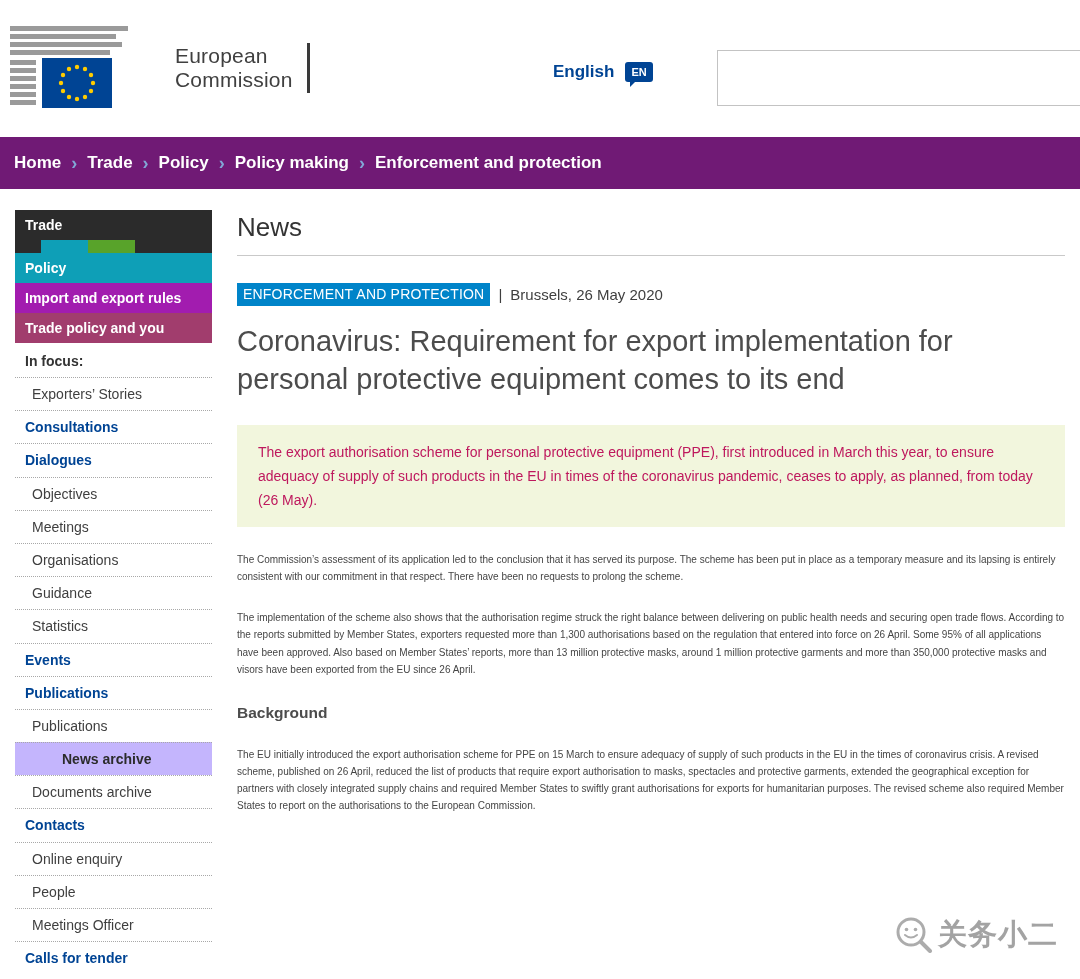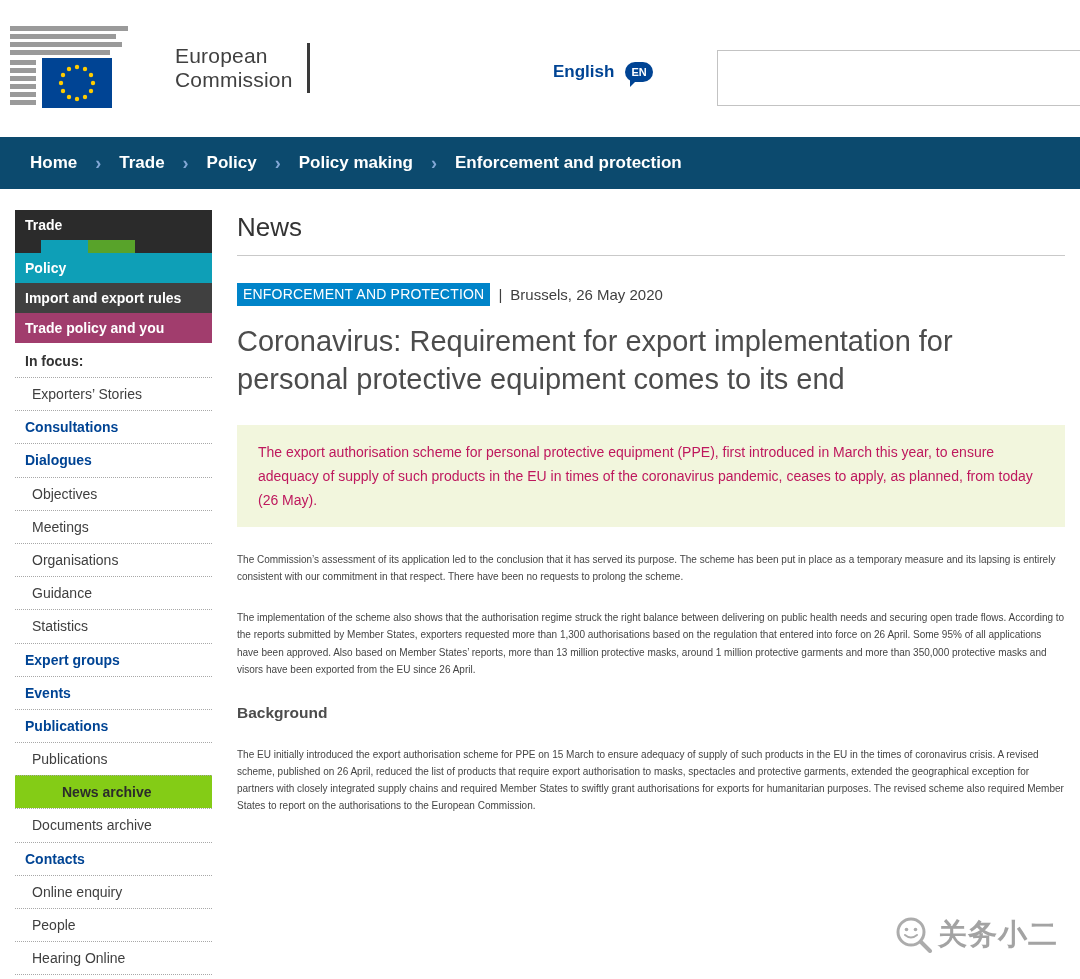--- a/index.html
+++ b/index.html
@@ -7,49 +7,49 @@
   body { font-family:"Liberation Sans","DejaVu Sans",sans-serif; }
   .page { width:1080px; height:979px; position:relative; background:#fff; overflow:hidden; margin:12px auto; }
 
   
   .site-header { position:relative; height:125px; background:#fff; }
   .logo { position:absolute; left:10px; top:12px; display:flex; align-items:center; text-decoration:none; cursor:pointer; }
   .logo-text { margin-left:15px; display:flex; flex-direction:column; font-size:21px; color:#404040; line-height:1.15; letter-spacing:.2px; }
   .logo-divider { width:3px; height:50px; background:#3a3a3a; margin-left:14px; }
   .lang { position:absolute; left:553px; top:50px; display:flex; align-items:center; gap:11px; cursor:pointer; }
   .lang-label { color:#004494; font-weight:bold; font-size:17px; }
-  .lang-badge { background:#004494; color:#fff; font-size:11px; font-weight:bold; padding:4px 6px; border-radius:10px; position:relative; }
+  .lang-badge { background:#004494; color:#fff; font-size:11px; font-weight:bold; padding:4px 6px; border-radius:3px; position:relative; }
   .lang-badge::after { content:""; position:absolute; left:5px; bottom:-5px; border:4px solid transparent; border-top-color:#004494; border-left-color:#004494; }
   .search-input { position:absolute; right:0; top:38px; width:363px; height:56px; border:1px solid #c3c3c3; border-right:none; background:#fff; font-size:16px; padding:0 12px; outline:none; color:#333; }
 
   
-  .breadcrumb { background:#0c4a6e; height:52px; display:flex; align-items:center; padding:0 30px; gap:18px; }
+  .breadcrumb { background:#701a75; height:52px; display:flex; align-items:center; padding:0 14px; gap:10px; }
   .bc-link { color:#ffffff; font-weight:bold; font-size:17px; text-decoration:none; cursor:pointer; white-space:nowrap; }
   .bc-sep { color:#82a7d6; font-weight:bold; font-size:18px; }
 
   
   .content-wrap { display:flex; gap:25px; padding:21px 15px 0 15px; align-items:flex-start; }
 
   
   .sidebar { flex:0 0 197px; width:197px; font-size:14px; }
   .sb-head { color:#fff; font-weight:bold; padding:7px 10px; cursor:pointer; }
   .sb-dark { background:#2b2b2b; }
   .sb-teal { background:#0e9fb7; }
-  .sb-green { background:#404040; }
+  .sb-green { background:#a21caf; }
   .sb-magenta { background:#a13d6d; }
   .sb-strip { display:flex; height:13px; }
   .seg-a { background:#2b2b2b; width:13%; }
   .seg-b { background:#0e9fb7; width:24%; }
   .seg-c { background:#58a32a; width:24%; }
   .seg-d { background:#2b2b2b; flex:1; }
   .sb-label { font-weight:bold; color:#333; padding:10px 10px 8px 10px; }
   .sb-item, .sb-seclink { display:block; padding:7px 10px; border-top:1px dotted #a8a8a8; text-decoration:none; cursor:pointer; line-height:1.3; }
   .sb-item { color:#3f3f3f; padding-left:17px; }
   .sb-seclink { color:#004494; font-weight:bold; }
-  .sb-item.selected { background:#84cc16; color:#2b2b2b; font-weight:bold;padding-left:47px; }
+  .sb-item.selected { background:#c4b5fd; color:#2b2b2b; font-weight:bold;padding-left:47px; }
 
   
   .main { flex:1; min-width:0; padding-bottom:30px; }
   .section-title { font-size:26px; font-weight:400; color:#333; padding-top:2px; }
   .title-rule { border:none; border-top:1px solid #c9c9c9; margin-top:12px; }
   .meta-row { margin-top:27px; display:flex; align-items:center; gap:8px; font-size:15px; }
   .category-badge { background:#0084c9; color:#ffffff; padding:3px 6px 4px 6px; font-size:14px; letter-spacing:.2px; cursor:pointer; }
   .meta-sep { color:#3f3f3f; }
   .dateline { color:#3f3f3f; }
   .article-title { margin-top:16px; font-size:29px; font-weight:400; color:#4c4c4c; line-height:1.32; max-width:810px; }
@@ -143,30 +143,29 @@
       <div class="sb-list">
         <div class="sb-label">In focus:</div>
         <a class="sb-item">Exporters’ Stories</a>
         <a class="sb-seclink">Consultations</a>
         <a class="sb-seclink">Dialogues</a>
         <a class="sb-item">Objectives</a>
         <a class="sb-item">Meetings</a>
         <a class="sb-item">Organisations</a>
         <a class="sb-item">Guidance</a>
         <a class="sb-item">Statistics</a>
-        <a class="sb-seclink">Expert groups</a>
         <a class="sb-seclink">Events</a>
         <a class="sb-seclink">Publications</a>
         <a class="sb-item">Publications</a>
         <a class="sb-item selected">News archive</a>
         <a class="sb-item">Documents archive</a>
         <a class="sb-seclink">Contacts</a>
         <a class="sb-item">Online enquiry</a>
         <a class="sb-item">People</a>
-        <a class="sb-item">Hearing Online</a>
+        <a class="sb-item">Meetings Officer</a>
         <a class="sb-seclink">Calls for tender</a>
 
       </div>
     </aside>
 
     <main class="main">
       <h1 class="section-title">News</h1>
       <hr class="title-rule">
 
       <div class="meta-row">

